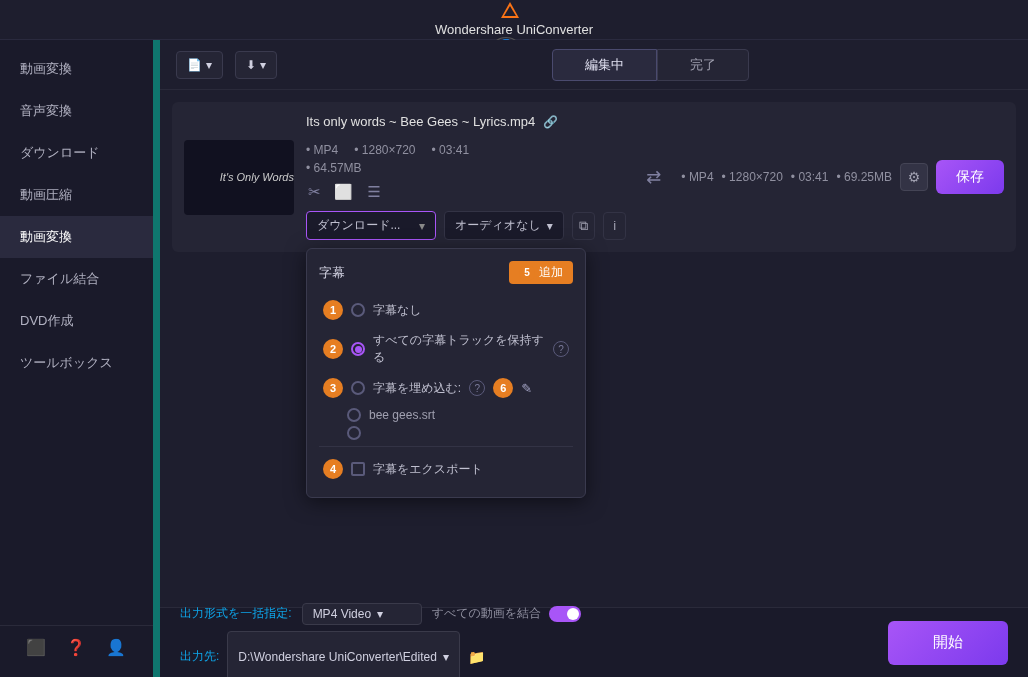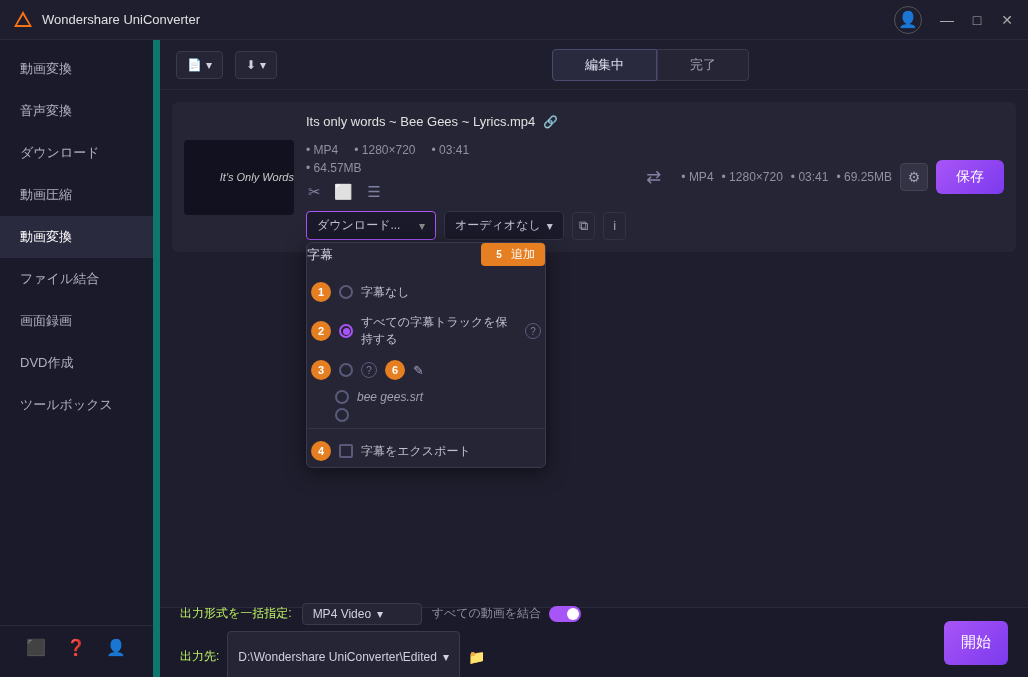--- a/index.html
+++ b/index.html
@@ -16,20 +16,21 @@
 
     
     .titlebar {
       background: #1e1e2e;
       height: 40px;
       display: flex;
       align-items: center;
       padding: 0 12px;
       flex-shrink: 0;
       border-bottom: 1px solid #2a2a3e;
+      flex-direction: column;
     }
     .titlebar-logo {
       width: 22px;
       height: 22px;
       margin-right: 8px;
     }
     .titlebar-title {
       font-size: 13px;
       color: #e0e0e0;
       flex: 1;
@@ -324,27 +325,27 @@
       cursor: pointer;
       color: #a0a0b0;
       font-size: 13px;
     }
 
     
     .dropdown-panel {
       position: absolute;
       top: 100%;
       left: 0;
-      width: 240px;
+      width: 280px;
       background: #252535;
       border: 1px solid #3a3a4e;
       border-radius: 6px;
-      padding: 0;
+      padding: 12px;
       z-index: 100;
-      margin-top: 2px;
+      margin-top: 8px;
       box-shadow: 0 4px 20px rgba(0,0,0,0.5);
     }
     .panel-header {
       display: flex;
       align-items: center;
       justify-content: space-between;
       margin-bottom: 10px;
     }
     .panel-title {
       font-size: 13px;
@@ -433,21 +434,20 @@
       flex-shrink: 0;
     }
     .sub-option {
       padding-left: 28px;
       display: flex;
       align-items: center;
       gap: 8px;
       font-size: 12px;
       color: #a0a0b0;
       padding-top: 4px;
-      font-style: italic;
     }
     .divider-line {
       border: none;
       border-top: 1px solid #333345;
       margin: 6px 0;
     }
     .num-badge-6 {
       width: 20px;
       height: 20px;
       border-radius: 50%;
@@ -479,21 +479,21 @@
       flex: 1;
     }
     .bottom-row {
       display: flex;
       align-items: center;
       gap: 10px;
       font-size: 12px;
       color: #9090a0;
     }
     .bottom-label {
-      color: #bef264;
+      color: #0ea5e9;
       white-space: nowrap;
     }
     .format-select {
       display: flex;
       align-items: center;
       gap: 6px;
       background: #252535;
       border: 1px solid #3a3a4a;
       border-radius: 4px;
       padding: 3px 10px;
@@ -543,21 +543,21 @@
       font-size: 12px;
       color: #d0d0e0;
       cursor: pointer;
     }
     .folder-icon { color: #8080a0; font-size: 14px; cursor: pointer; }
     .start-btn {
       background: linear-gradient(135deg, #a855f7, #7c3aed);
       color: white;
       border: none;
       border-radius: 6px;
-      padding: 12px 17px;
+      padding: 12px 45px;
       font-size: 15px;
       cursor: pointer;
       height: 44px;
     }
     .bottom-icon { cursor: pointer; }
   </style>
 </head>
 <body>
 
 <div class="titlebar">
@@ -593,23 +593,20 @@
     <div class="sidebar-item">
       <span>動画圧縮</span>
     </div>
     <div class="sidebar-item active">
       <span>動画変換</span>
     </div>
     <div class="sidebar-item">
       <span>ファイル結合</span>
     </div>
     <div class="sidebar-item">
-      <span>画面録画</span>
-    </div>
-    <div class="sidebar-item">
       <span>DVD作成</span>
     </div>
     <div class="sidebar-item">
       <span>ツールボックス</span>
     </div>
     <div class="sidebar-bottom">
       <span class="bottom-icon">⬛</span>
       <span class="bottom-icon">❓</span>
       <span class="bottom-icon">👤</span>
     </div>
@@ -695,20 +692,21 @@
               <div class="panel-option">
                 <div class="option-circle-num">2</div>
                 <div class="radio-circle selected"></div>
                 <span>すべての字幕トラックを保持する</span>
                 <div class="help-icon">?</div>
               </div>
 
               <div class="panel-option">
                 <div class="option-circle-num">3</div>
                 <div class="radio-circle"></div>
+                <span>字幕を埋め込む:</span>
                 <div class="help-icon">?</div>
                 <div class="num-badge-6">6</div>
                 <span class="edit-icon">✎</span>
               </div>
 
               <div class="sub-option">
                 <div class="radio-circle"></div>
                 <span>bee gees.srt</span>
               </div>
               <div class="sub-option">

